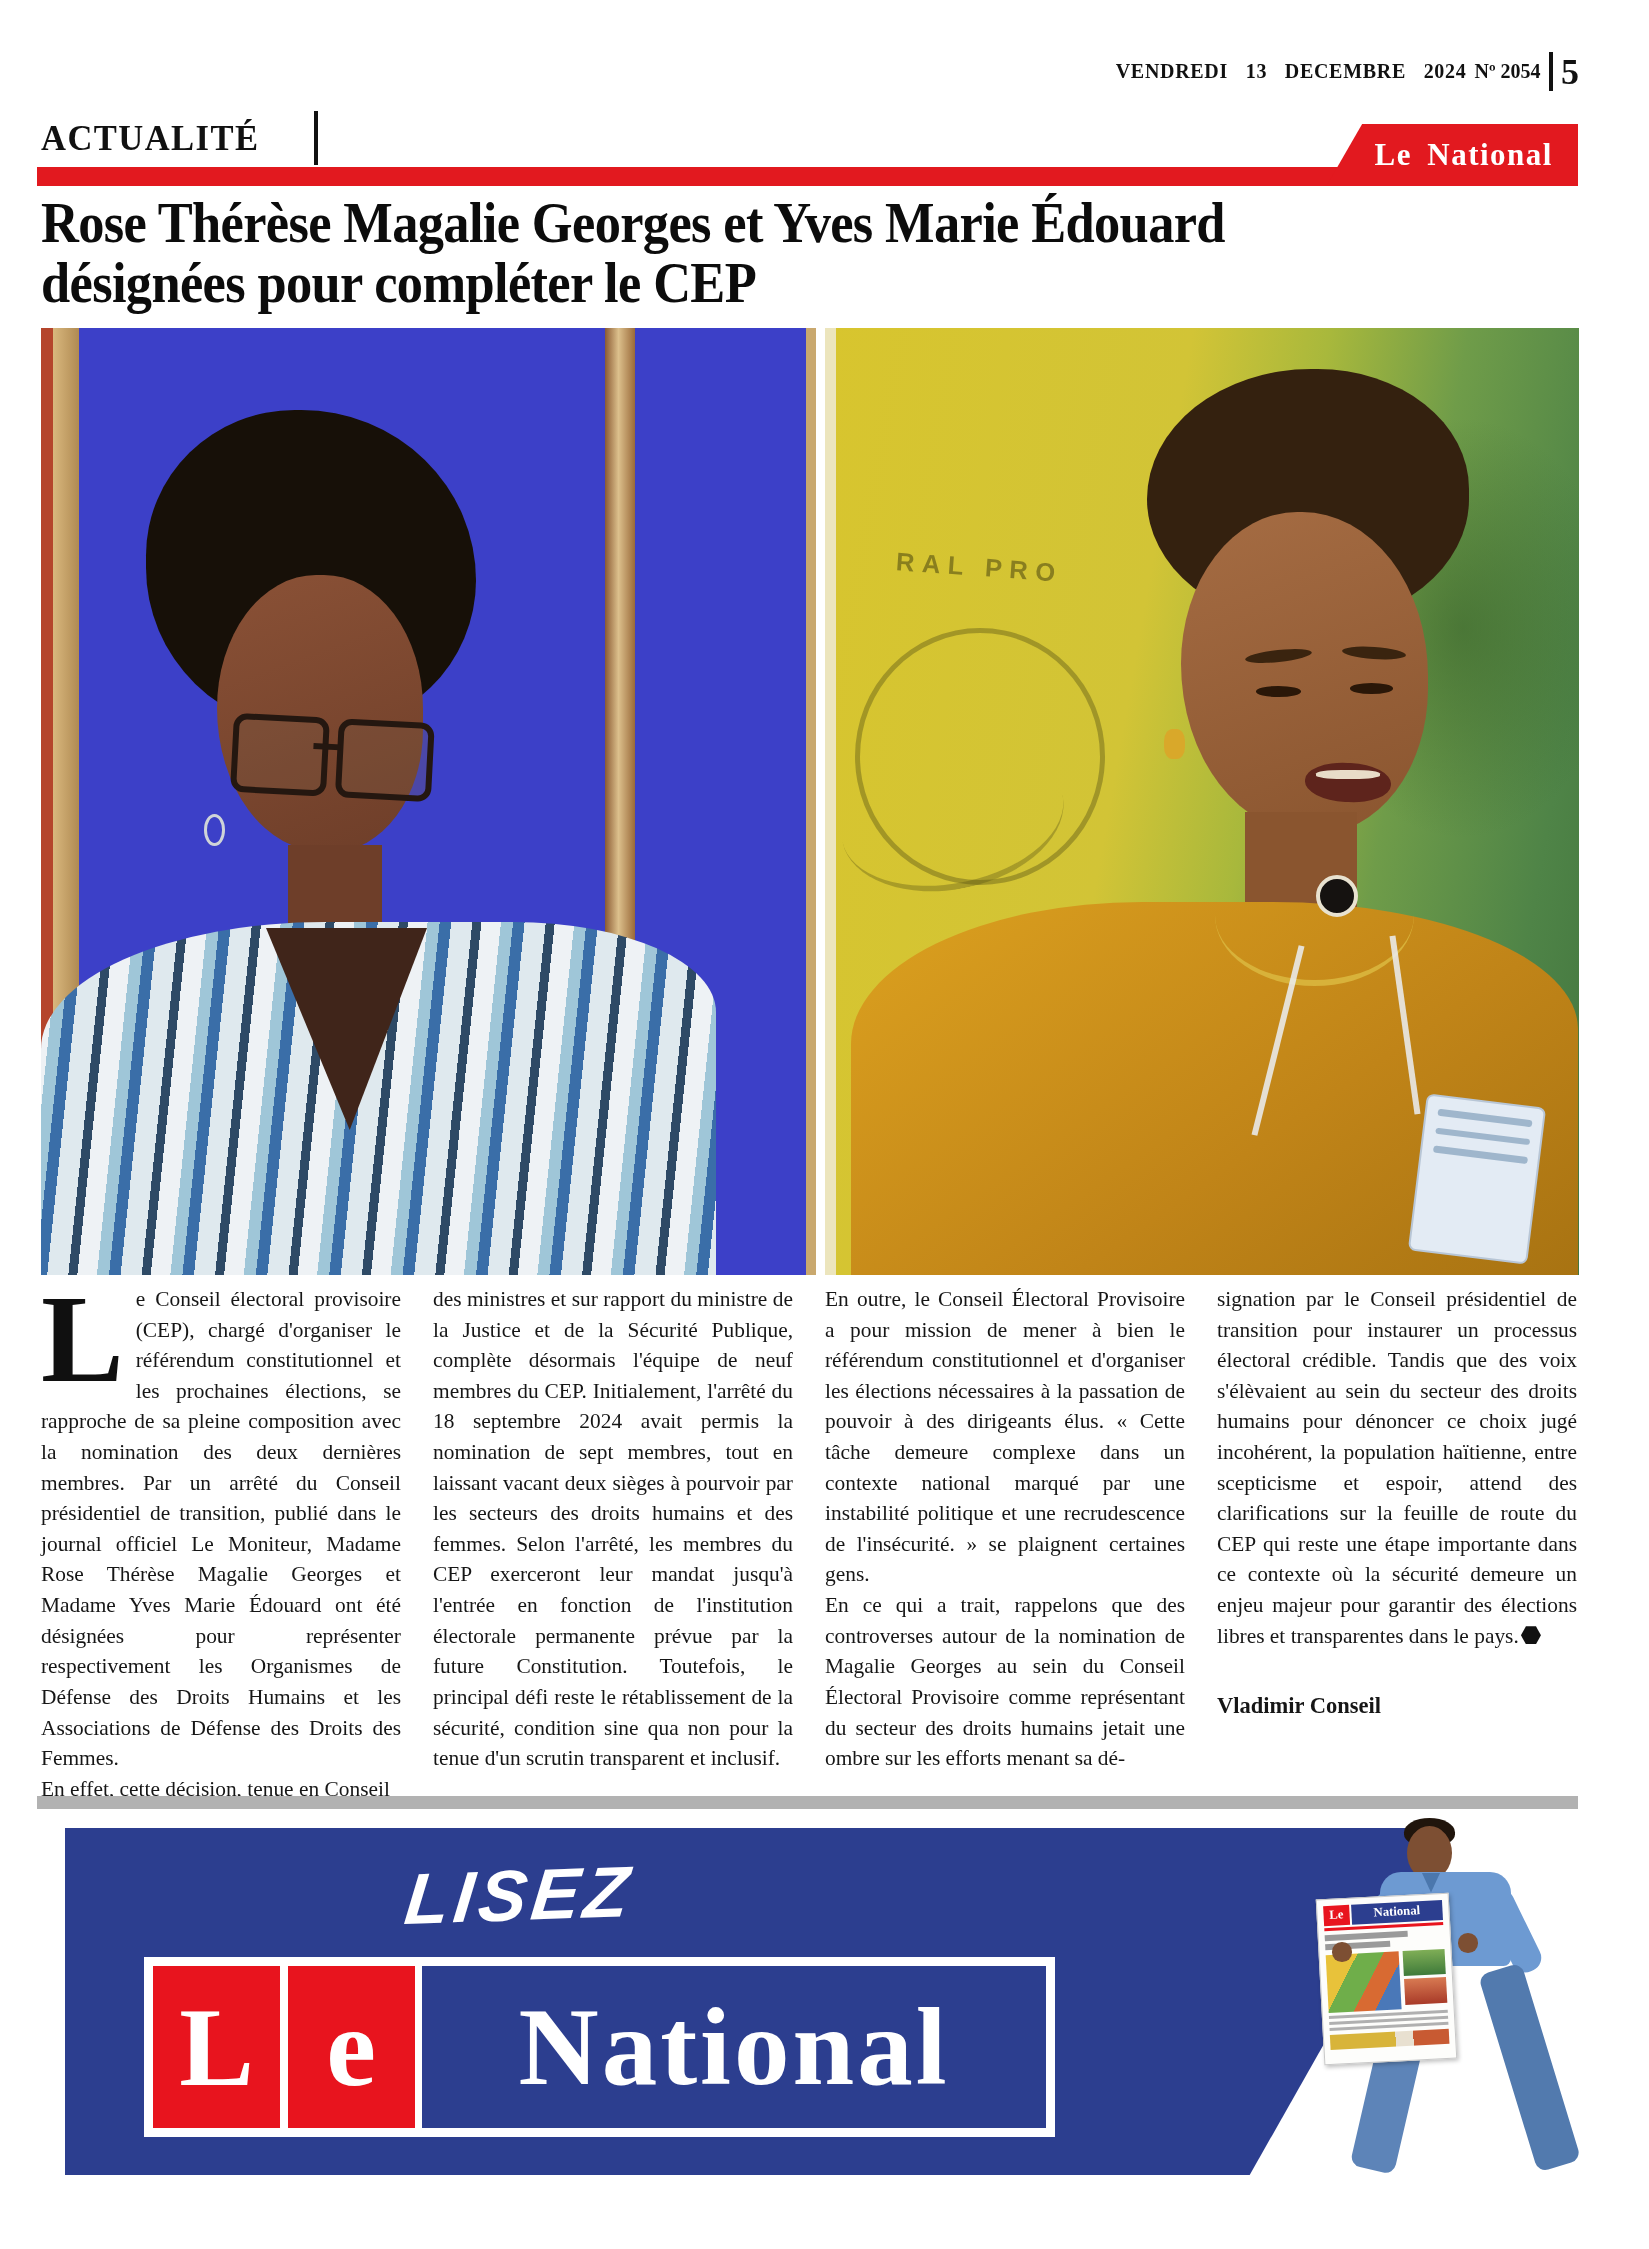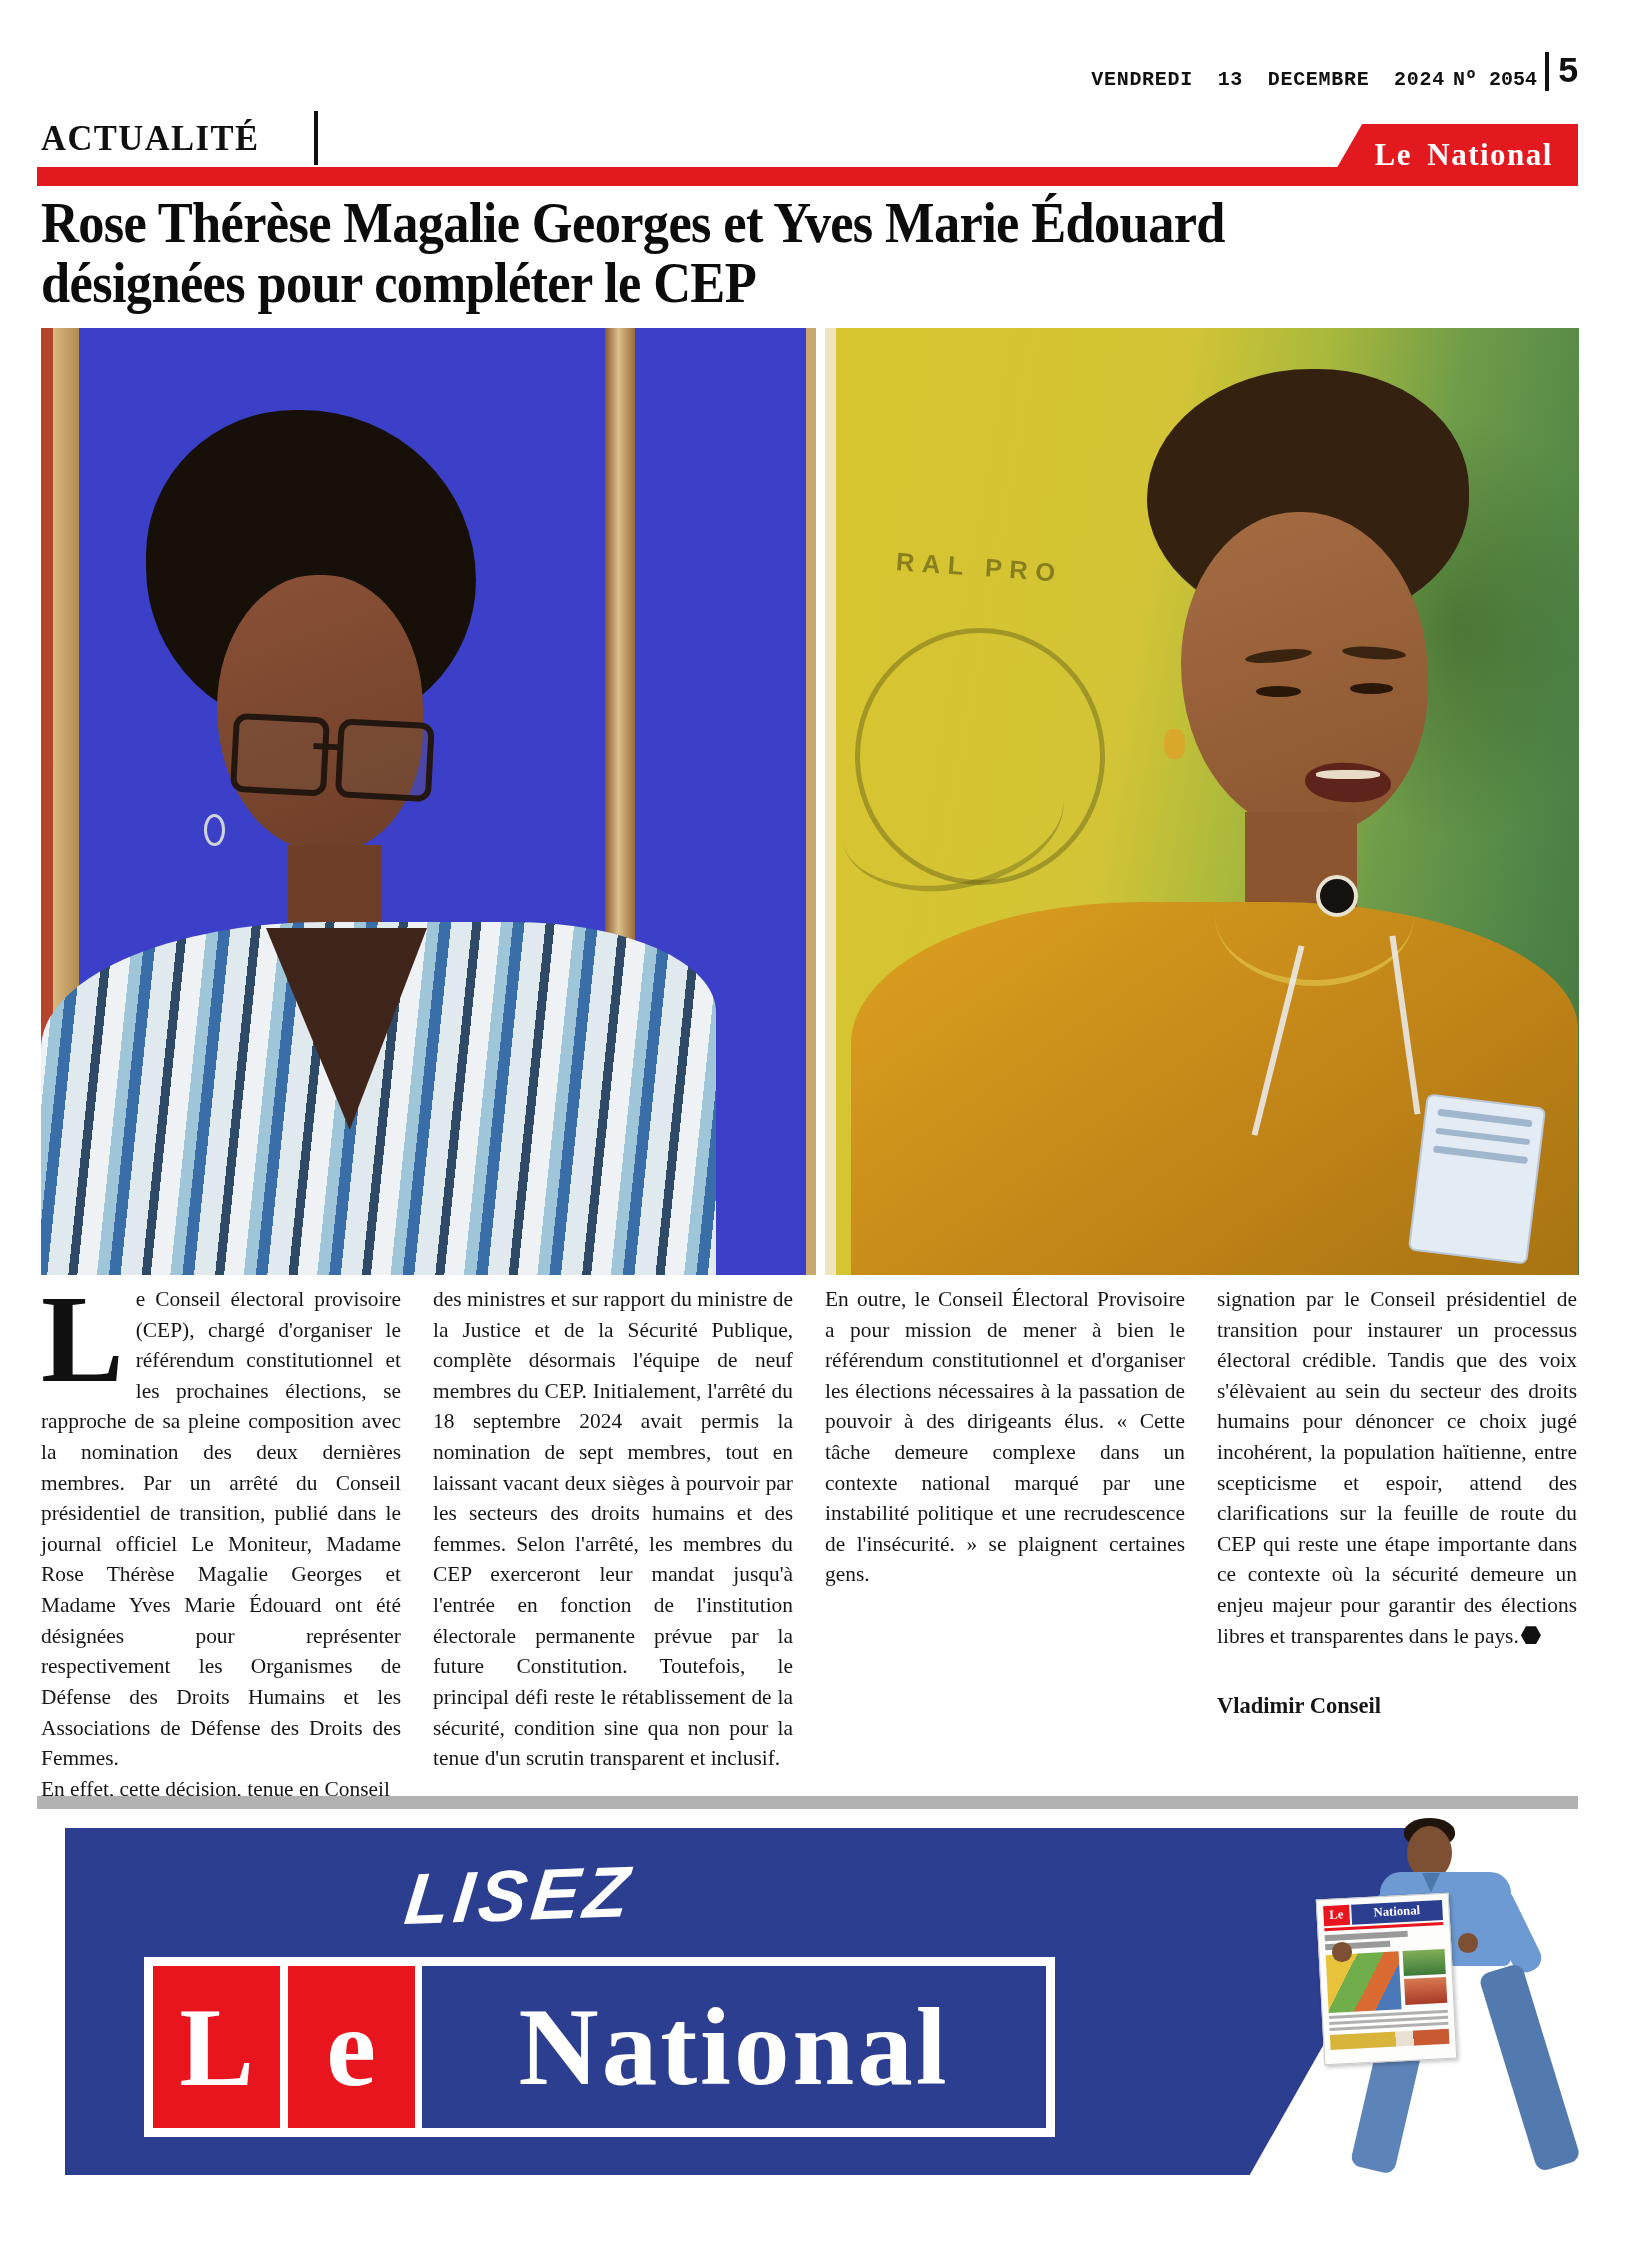--- a/index.html
+++ b/index.html
@@ -1,22 +1,22 @@
 <!DOCTYPE html>
 <html style="font-size:12px"><head>
 <meta charset="utf-8">
 <style>
   html,body{margin:0;padding:0;}
   body{width:1650px;height:2250px;position:relative;background:#ffffff;
        font-family:"Liberation Serif", serif; color:#111;}
   .abs{position:absolute;}
 
   
-  .dateline{top:52px;right:71px;display:flex;align-items:flex-end;gap:8px;
-    font-family:Liberation Mono, monospace;font-weight:bold;}
+  .dateline{top:52px;right:71px;display:flex;align-items:center;gap:8px;
+    font-family:Liberation Serif, serif;font-weight:bold;}
   .dateline .date{font-size:20px;letter-spacing:0.7px;word-spacing:12px;}
   .dateline .issue{font-size:20px;}
   .dateline .pagebar{width:4.5px;height:39px;background:#111;}
   .dateline .pagenum{font-size:36px;line-height:1;}
 
   
   .section-head{top:111px;left:41px;display:flex;align-items:center;gap:45px;}
   .section-title{font-family:"Liberation Serif", serif;font-weight:bold;
      font-size:36px;letter-spacing:1.5px;transform:scaleX(.96);transform-origin:left;}
   .section-bar{width:4.5px;height:54px;background:#111;}
@@ -240,20 +240,21 @@
 <div class="abs article">
   <div class="col">
     <p><span class="dropcap">L</span><span>e Conseil électoral provisoire (CEP), chargé d'organiser le référendum constitutionnel et les prochaines élections, se rapproche de sa pleine composition avec la nomination des deux dernières membres. Par un arrêté du Conseil présidentiel de transition, publié dans le journal officiel Le Moniteur, Madame Rose Thérèse Magalie Georges et Madame Yves Marie Édouard ont été désignées pour représenter respectivement les Organismes de Défense des Droits Humains et les Associations de Défense des Droits des Femmes.</span></p>
     <p>En effet, cette décision, tenue en Conseil</p>
   </div>
   <div class="col">
     <p>des ministres et sur rapport du ministre de la Justice et de la Sécurité Publique, complète désormais l'équipe de neuf membres du CEP. Initialement, l'arrêté du 18 septembre 2024 avait permis la nomination de sept membres, tout en laissant vacant deux sièges à pourvoir par les secteurs des droits humains et des femmes. Selon l'arrêté, les membres du CEP exerceront leur mandat jusqu'à l'entrée en fonction de l'institution électorale permanente prévue par la future Constitution. Toutefois, le principal défi reste le rétablissement de la sécurité, condition sine qua non pour la tenue d'un scrutin transparent et inclusif.</p>
   </div>
   <div class="col">
     <p>En outre, le Conseil Électoral Provisoire a pour mission de mener à bien le référendum constitutionnel et d'organiser les élections nécessaires à la passation de pouvoir à des dirigeants élus. « Cette tâche demeure complexe dans un contexte national marqué par une instabilité politique et une recrudescence de l'insécurité. » se plaignent certaines gens.</p>
+    <p>En ce qui a trait, rappelons que des controverses autour de la nomination de Magalie Georges au sein du Conseil Électoral Provisoire  comme représentant du secteur des droits humains jetait une ombre sur les efforts menant sa dé-</p>
   </div>
   <div class="col">
     <p><span>signation par le  Conseil présidentiel de transition pour instaurer un processus électoral crédible. Tandis que des voix s'élèvaient au sein du secteur des droits humains pour dénoncer ce choix jugé incohérent, la population haïtienne, entre scepticisme et espoir, attend des clarifications sur la feuille de route du CEP qui reste une  étape importante dans ce  contexte où la sécurité demeure un enjeu majeur pour garantir des élections libres et transparentes dans le pays.</span><span class="endmark"></span></p>
     <p class="byline">Vladimir Conseil</p>
   </div>
 </div>
 
 <div class="abs gray-rule"></div>
 
 <div class="abs banner">

